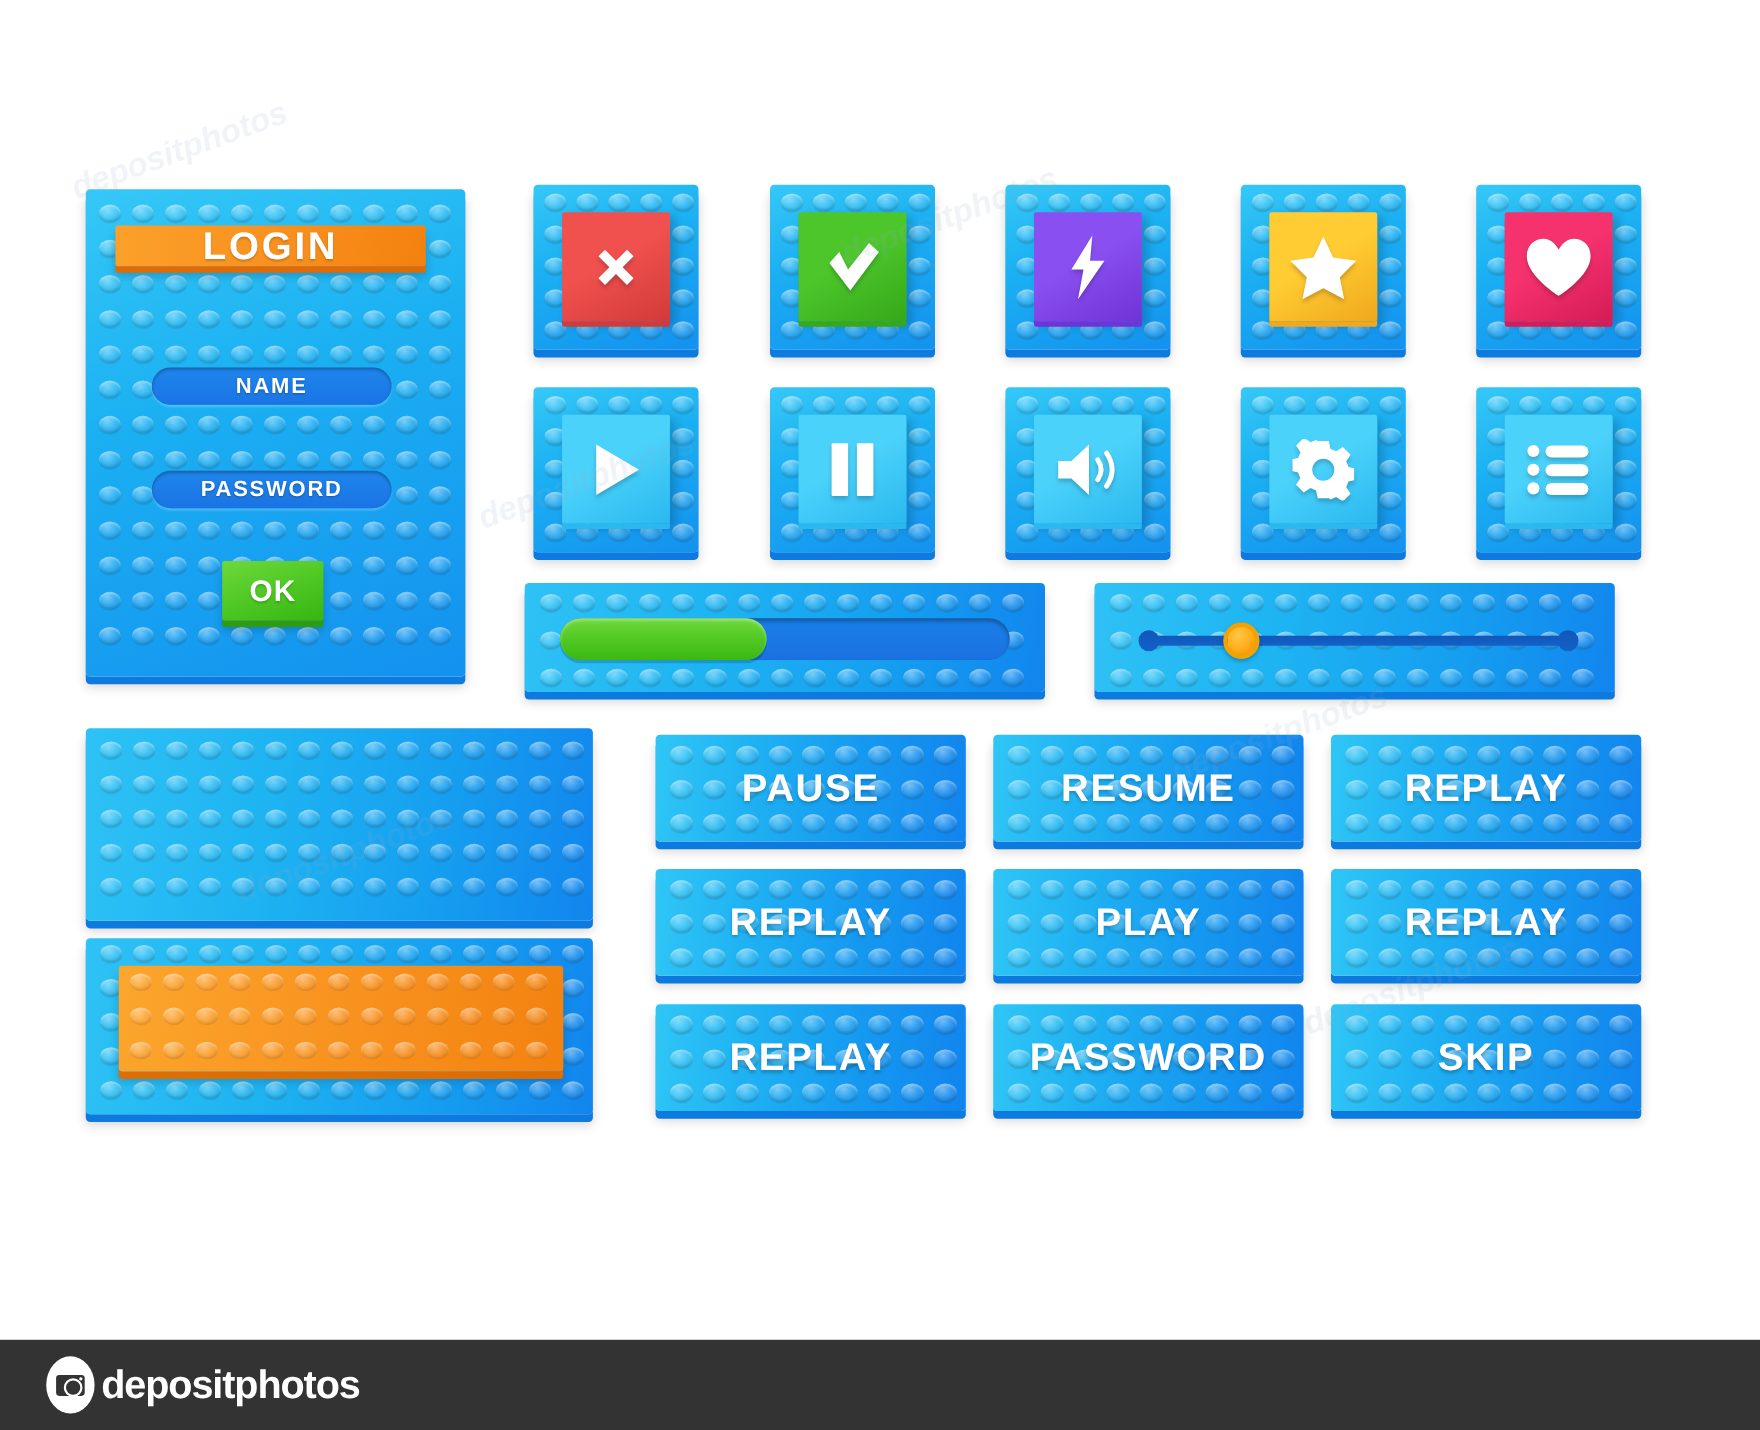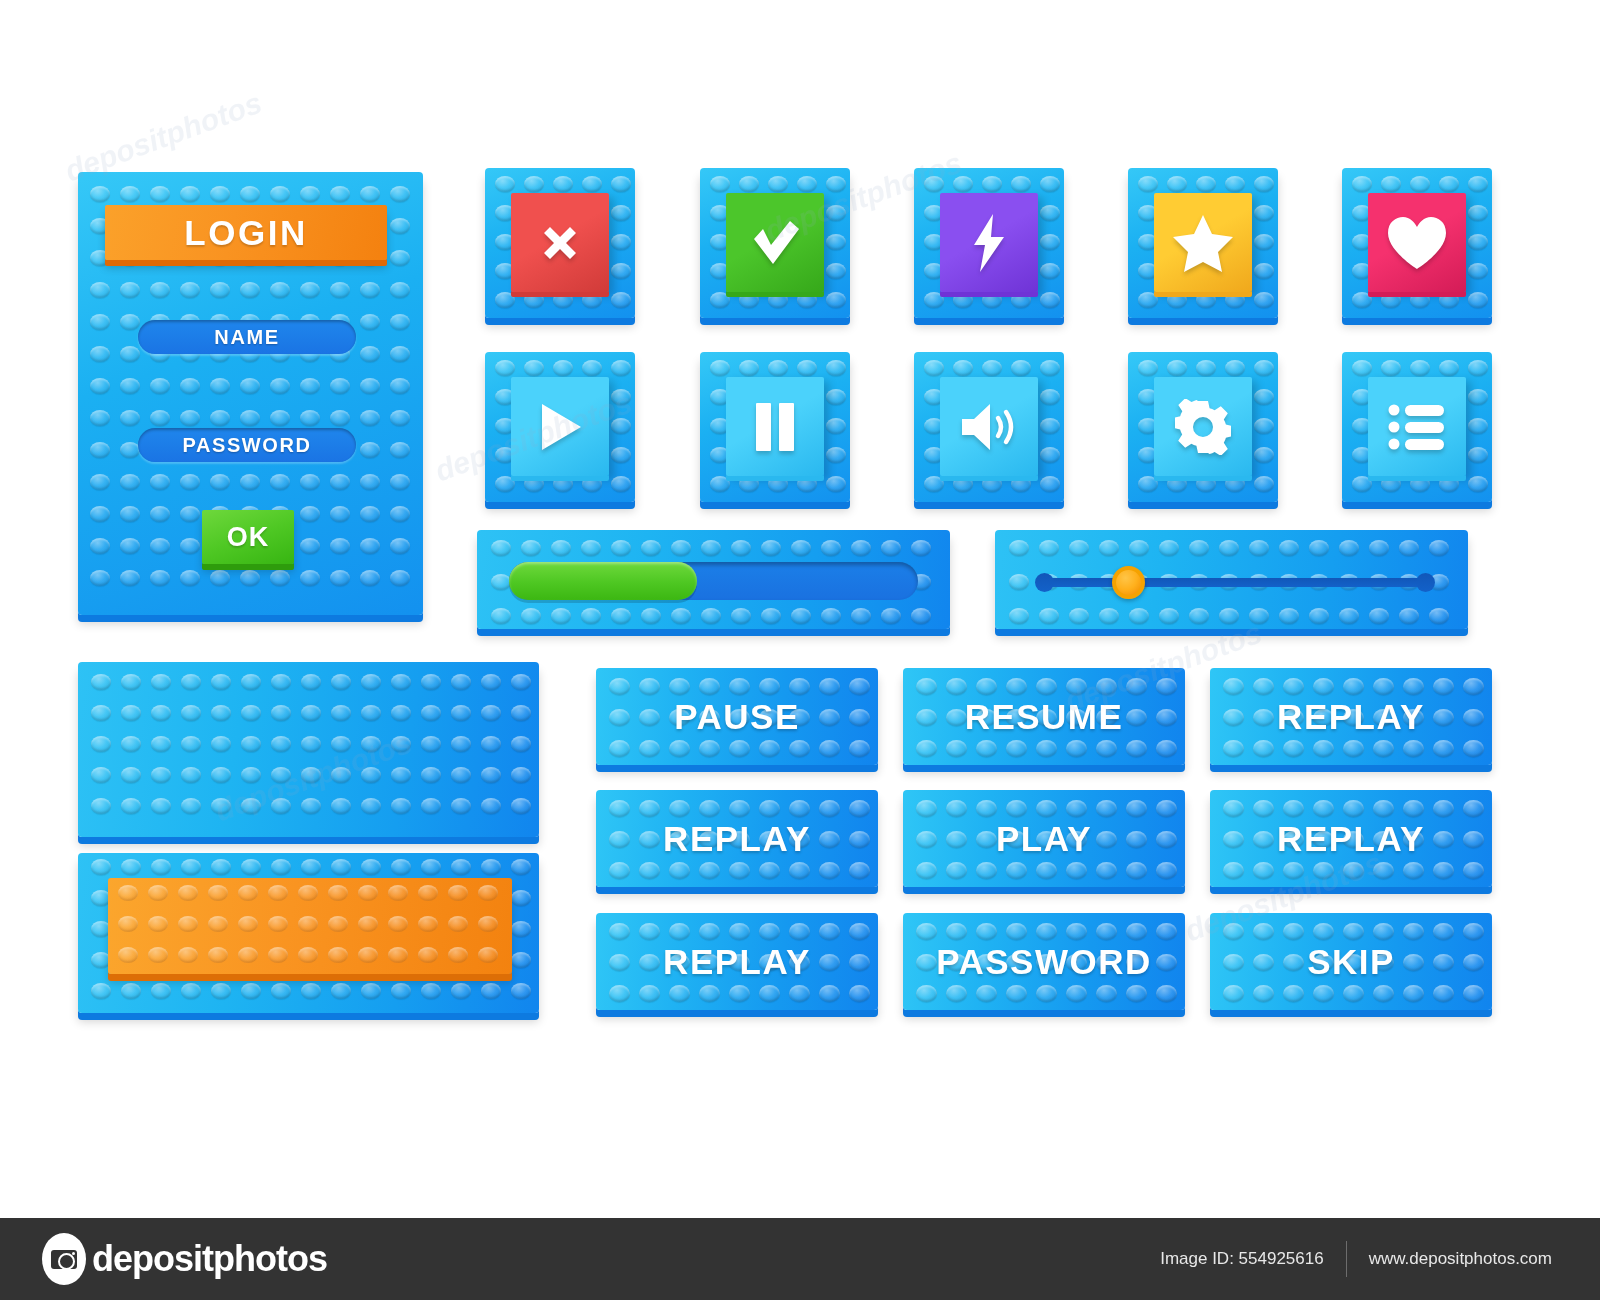--- a/index.html
+++ b/index.html
@@ -31,38 +31,38 @@
   .studs i {
     position: absolute;
     border-radius: 50%;
     background: radial-gradient(ellipse at 38% 30%, rgba(255,255,255,.42) 0%, rgba(255,255,255,.13) 45%, rgba(0,0,0,.10) 100%);
     box-shadow: inset 0 -2px 2px rgba(0,0,0,.13), inset 0 2px 2px rgba(255,255,255,.35), 0 1px 1px rgba(0,0,0,.10);
   }
 
   
   #login-panel { left:78px; top:172px; width:345px; height:443px; }
   .login-title {
-    position:absolute; left:27px; top:33px; width:282px; height:55px;
+    position:absolute; left:27px; top:33px; width:282px; height:37px;
     background: linear-gradient(102deg, #fba12a 0%, #f99321 45%, #f4810f 100%);
     box-shadow: 0 6px 0 0 #e06a06, 0 8px 9px rgba(0,0,0,.20);
     display:flex; align-items:center; justify-content:center;
     color:#fff; font-weight:bold; font-size:35px; letter-spacing:2.5px;
     text-shadow: 0 2px 2px rgba(0,0,0,.18);
     border-radius:2px;
   }
   .login-field {
     position:absolute; left:60px; width:218px; height:34px;
     background: linear-gradient(180deg, #1f86ec 0%, #1a74e4 100%);
     border-radius:20px;
     box-shadow: inset 0 2px 3px rgba(0,0,0,.28), 0 2px 2px rgba(255,255,255,.22);
     display:flex; align-items:center; justify-content:center;
     color:#fff; font-weight:bold; font-size:20px; letter-spacing:1.6px;
     text-shadow: 0 1px 2px rgba(0,0,0,.28);
   }
-  #field-name { top:148px; }
+  #field-name { top:162px; }
   #field-password { top:256px; }
   .ok-button {
     position:absolute; left:124px; top:338px; width:92px; height:54px;
     background: linear-gradient(160deg, #6ed83c 0%, #4fc824 50%, #37b512 100%);
     box-shadow: 0 6px 0 0 #2e9c0c, 0 8px 8px rgba(0,0,0,.18);
     border-radius:2px;
     display:flex; align-items:center; justify-content:center;
     color:#fff; font-weight:bold; font-size:27px; letter-spacing:1px;
     text-shadow: 0 2px 2px rgba(0,0,0,.18);
   }
@@ -1292,20 +1292,15 @@
       <div class="wm-text" style="left: 1180px; top: 880px;">depositphotos</div>
     </div>
 
   <div id="footer">
     <div class="dp-logo">
       <div class="dp-cam">
           <div class="body"></div>
         </div>
       <span class="dp-word">depositphotos</span>
     </div>
-    <div class="footer-right">
-      <span>Image ID: 554925616</span>
-      <span class="footer-sep"></span>
-      <span>www.depositphotos.com</span>
-    </div>
   </div>
 
 </div>
 
 </body></html>

